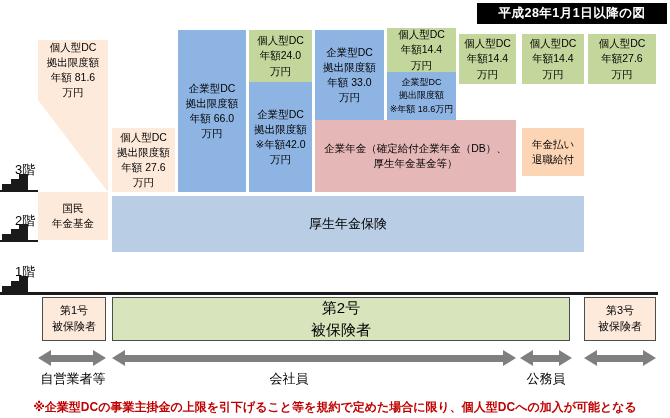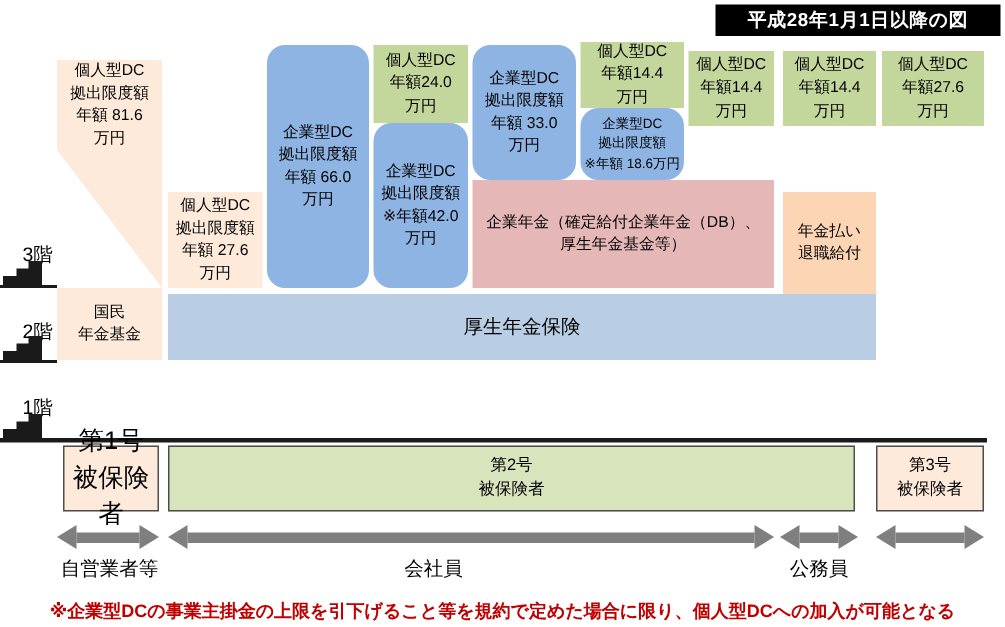--- a/index.html
+++ b/index.html
@@ -4,21 +4,21 @@
 <style>
   * { margin:0; padding:0; box-sizing:border-box; }
   html,body { background:#fff; }
   body { font-family:"Liberation Sans","DejaVu Sans",sans-serif; color:#000; }
   .stage { position:relative; width:670px; height:418px; background:#fff; overflow:hidden; }
 
   .blk { position:absolute; display:flex; align-items:center; justify-content:center;
          text-align:center; white-space:pre-line; font-size:10.5px; line-height:1.45; }
   .cream      { background:#fdeada; }
   .peach      { background:#fcd5b4; }
-  .blue       { background:#8eb4e3;border-radius:12px; }
+  .blue       { background:#8eb4e3; }
   .lightblue  { background:#b9cde5; }
   .green      { background:#c3d69b; }
   .lightgreen { background:#d7e4bc; }
   .pink       { background:#e5b8b7; }
   .gray       { background:#bfbfbf; }
   .bordered   { border:1px solid #4d4d4d; }
 
   .title-box { position:absolute; background:#000; color:#fff; font-size:12.5px; font-weight:bold;
                display:flex; align-items:center; justify-content:center; letter-spacing:.5px; }
 
@@ -102,33 +102,33 @@
 拠出限度額
 ※年額 18.6万円</div>
 
   <div class="blk green" style="left:459px;top:34px;width:57px;height:50px;">個人型DC
 年額14.4
 万円</div>
 
   <div class="blk green" style="left:522px;top:34px;width:62px;height:50px;">個人型DC
 年額14.4
 万円</div>
-  <div class="blk peach" style="left:522px;top:128px;width:62px;height:68px;">年金払い
+  <div class="blk peach" style="left:522px;top:128px;width:62px;height:48px;">年金払い
 退職給付</div>
 
   <div class="blk green" style="left:588px;top:34px;width:68px;height:50px;">個人型DC
 年額27.6
 万円</div>
 
-  <div class="blk lightblue" style="left:112px;top:196px;width:472px;height:44px;font-size:13px;">厚生年金保険</div>
+  <div class="blk lightblue" style="left:112px;top:196px;width:472px;height:56px;font-size:13px;">厚生年金保険</div>
 
 
-  <div class="blk cream bordered" style="left:42px;top:297px;width:64px;height:44px;font-size:17px;">第1号
+  <div class="blk cream bordered" style="left:42px;top:297px;width:64px;height:44px;font-size:11px;">第1号
 被保険者</div>
-  <div class="blk lightgreen bordered" style="left:112px;top:297px;width:458px;height:44px;font-size:11px;">第2号
+  <div class="blk lightgreen bordered" style="left:112px;top:297px;width:458px;height:44px;font-size:15px;">第2号
 被保険者</div>
   <div class="blk cream bordered" style="left:584px;top:297px;width:72px;height:44px;font-size:11px;">第3号
 被保険者</div>
 
   <div class="arrow" style="left:38px;top:350px;width:68px;">
     <span class="hl"></span>
     <span class="sh"></span>
     <span class="hr"></span>
   </div>
   <div class="arrow" style="left:112px;top:350px;width:404px;">

